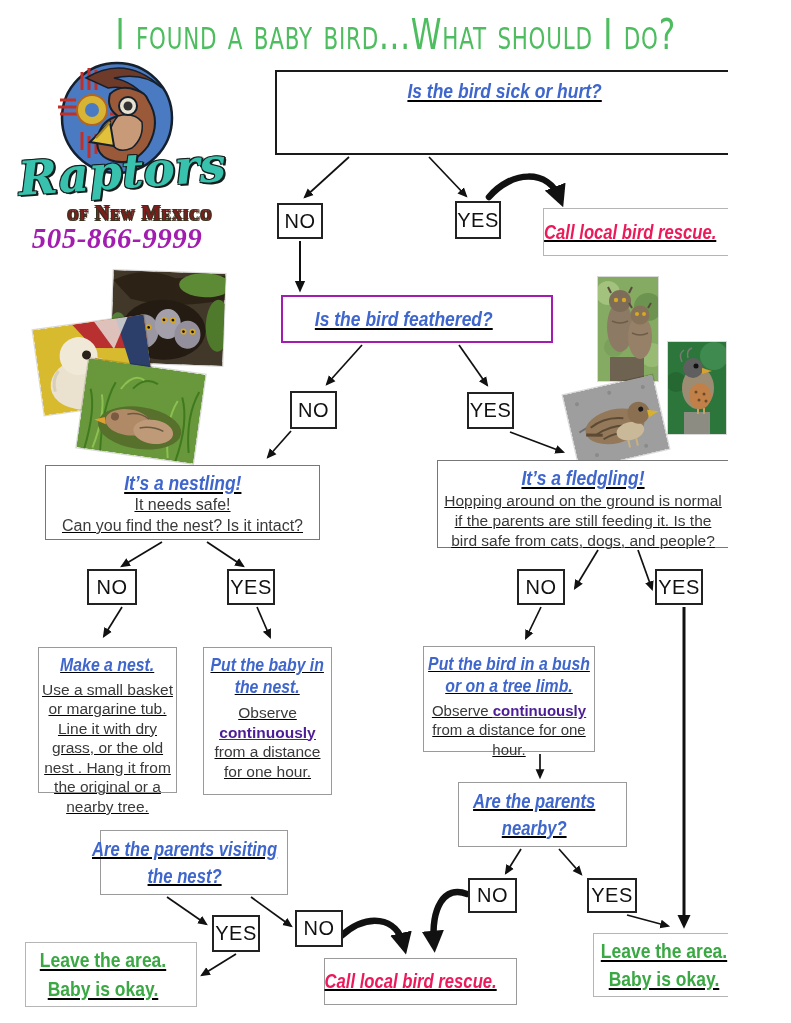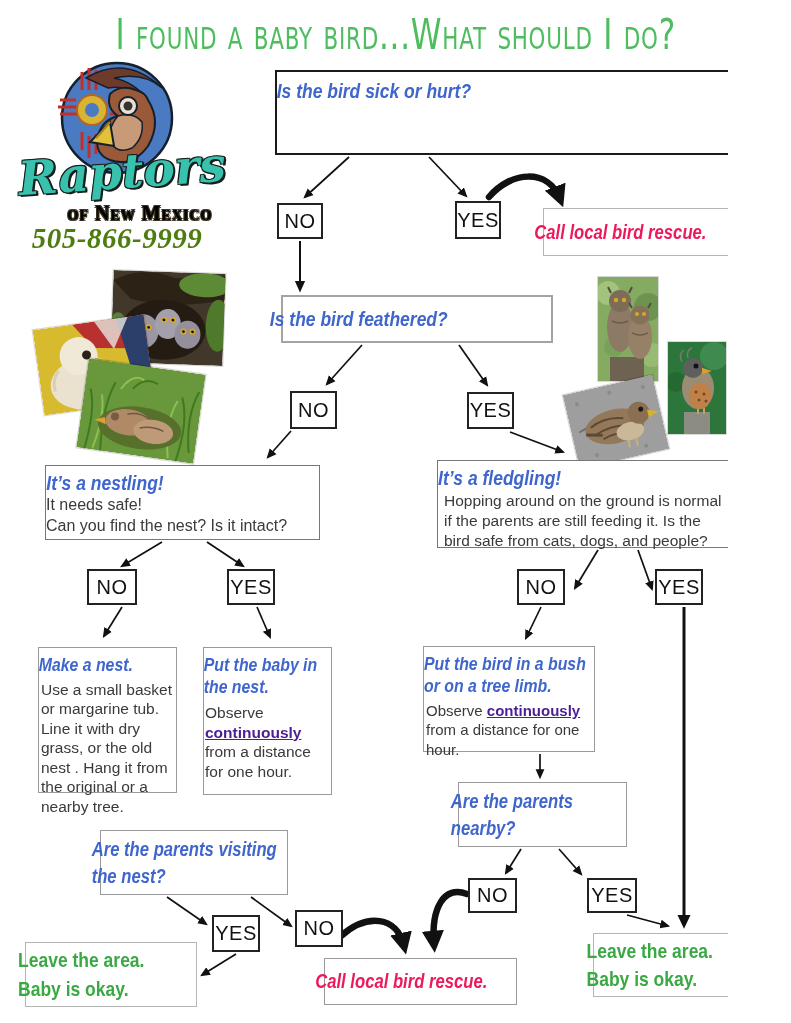--- a/index.html
+++ b/index.html
@@ -2,21 +2,21 @@
 <html style="--accent-blue: #3f66cc; --alert-red: #ec1a5a; --ok-green: #3aa843; --title-green: #4dbd5f;"><head>
 <meta charset="utf-8">
 <style>
   html,body{margin:0;padding:0;background:#fff;}
   #canvas{position:relative;width:728px;height:1023px;background:#fff;overflow:hidden;
           font-family:"Liberation Sans",sans-serif;}
   
   .photo{position:absolute;z-index:1;box-shadow:0 0 0 1px rgba(0,0,0,.15);}
   #arrows{position:absolute;left:0;top:0;z-index:2;pointer-events:none;}
   .box{position:absolute;z-index:3;background:#fff;border:1px solid #9a9a9a;
-       box-sizing:border-box;text-align:left;}
+       box-sizing:border-box;text-align:center;text-decoration:underline;}
   .choice{position:absolute;z-index:3;background:#fff;border:2px solid #222;
           box-sizing:border-box;display:flex;align-items:center;justify-content:center;
           font-size:20px;color:#111;letter-spacing:.5px;}
   .flexc{display:flex;flex-direction:column;align-items:center;justify-content:center;}
   .h{color:var(--accent-blue,#3f66cc);font-weight:bold;font-style:italic;line-height:1.15;}
   .red{color:var(--alert-red,#ec1a5a);font-weight:bold;font-style:italic;}
   .green{color:var(--ok-green,#3aa843);font-weight:bold;line-height:1.35;}
   .body{color:#3a3a3a;}
   .bu{font-weight:bold;text-decoration:underline;color:#4c1d95;}
   .cond{display:block;width:120%;margin-left:-10%;transform:scaleX(.833);}
@@ -27,25 +27,25 @@
   .title-inner{display:inline-block;transform:scale(.74,1.02);letter-spacing:1px;}
   
   .logo-wrap{position:absolute;left:10px;top:58px;width:230px;height:210px;z-index:3;}
   .logo-circle{position:absolute;left:46px;top:2px;}
   .raptors-script{position:absolute;left:4px;top:86px;width:216px;text-align:center;
       font-family:"DejaVu Serif",serif;font-style:italic;font-weight:bold;font-size:47px;
       color:#38c2ad;transform:rotate(-4deg);
       text-shadow:2px 2px 0 #15201e,-1px -1px 0 #15201e,1px -1px 0 #15201e,-1px 1px 0 #15201e,2px 0 0 #15201e;}
   .of-nm{position:absolute;left:40px;top:144px;width:180px;text-align:center;
       font-family:"Liberation Serif",serif;font-variant:small-caps;font-weight:bold;
-      font-size:20px;color:#000000;letter-spacing:1px;
+      font-size:20px;color:#7f1d1d;letter-spacing:1px;
       text-shadow:1px 1px 0 #3a3220,-1px -1px 0 #3a3220,1px -1px 0 #3a3220,-1px 1px 0 #3a3220;}
   .phone{position:absolute;left:2px;top:164px;width:210px;text-align:center;
       font-family:"Liberation Serif",serif;font-style:italic;font-weight:bold;
-      font-size:29px;color:#4d7c0f;letter-spacing:.5px;}
+      font-size:29px;color:#a21caf;letter-spacing:.5px;}
 </style>
 </head>
 <body>
 
 <div id="canvas">
 
   <div class="title">
     <span class="title-inner">I found a baby bird...What should I do?</span>
   </div>
 
@@ -256,21 +256,21 @@
     <div class="h cond" style="font-size:21px;">Is the bird sick or hurt?</div>
   </div>
 
   <div class="choice" style="left:277px;top:203px;width:46px;height:36px;">NO</div>
   <div class="choice" style="left:455px;top:201px;width:46px;height:38px;">YES</div>
 
   <div class="box flexc" style="left:543px;top:208px;width:194px;height:48px;border:1px solid #b5b5b5;">
     <span class="red cond" style="font-size:20px;">Call local bird rescue.</span>
   </div>
 
-  <div class="box flexc" style="left:281px;top:295px;width:272px;height:48px;border:2px solid #a3a3a3;">
+  <div class="box flexc" style="left:281px;top:295px;width:272px;height:48px;border:2px solid #a21caf;">
     <span class="h cond" style="font-size:21px;">Is the bird feathered?</span>
   </div>
 
   <div class="choice" style="left:290px;top:391px;width:47px;height:38px;">NO</div>
   <div class="choice" style="left:467px;top:392px;width:47px;height:37px;">YES</div>
 
   <div class="box" style="left:45px;top:465px;width:275px;height:75px;border:1.5px solid #777;padding-top:5px;">
     <div class="h cond" style="font-size:21px;">It’s a nestling!</div>
     <div class="body" style="font-size:16px;line-height:1.3;">It needs safe!</div>
     <div class="body" style="font-size:16px;line-height:1.3;">Can you find the nest? Is it intact?</div>

